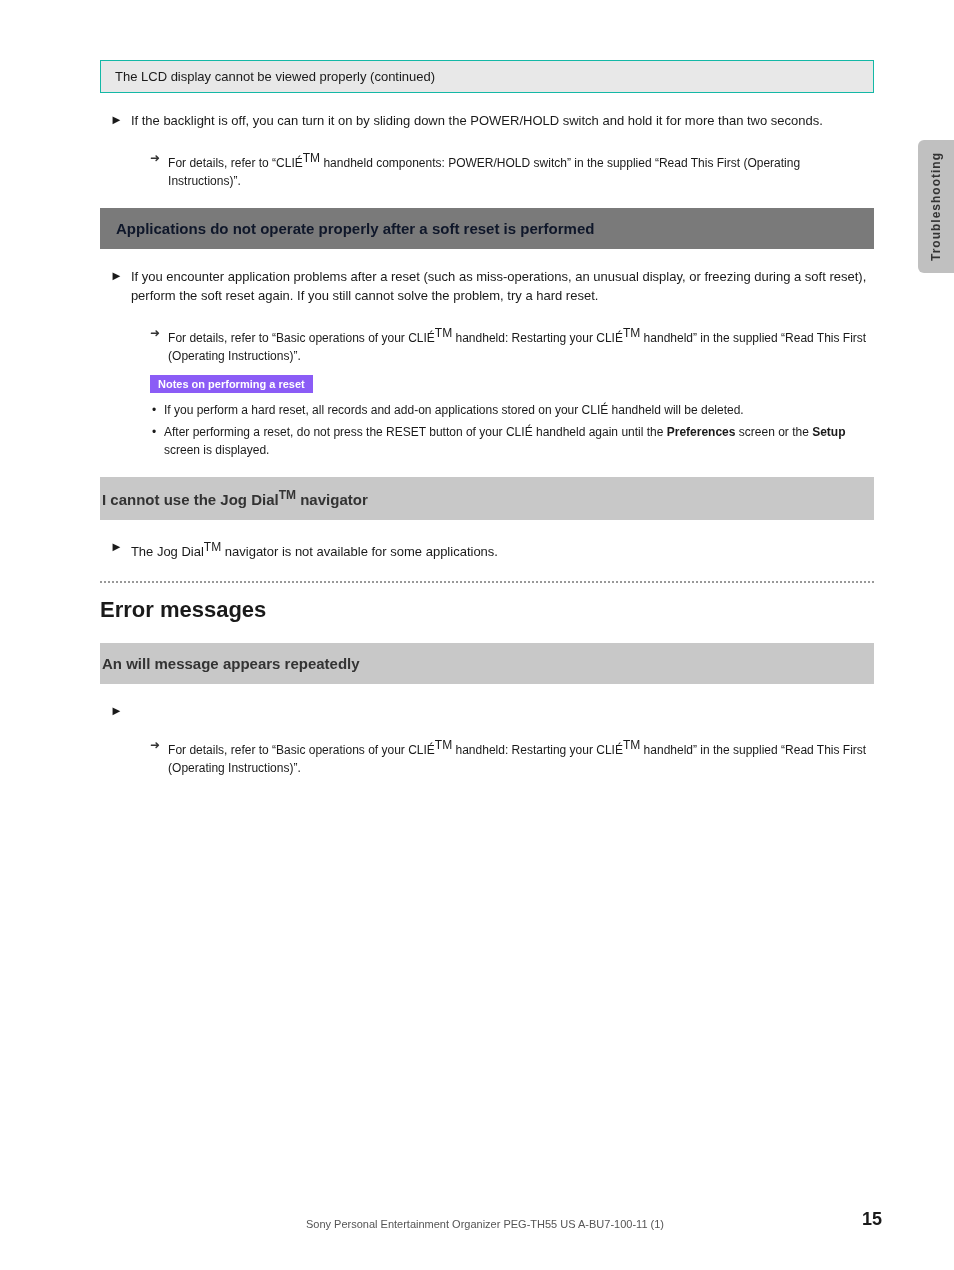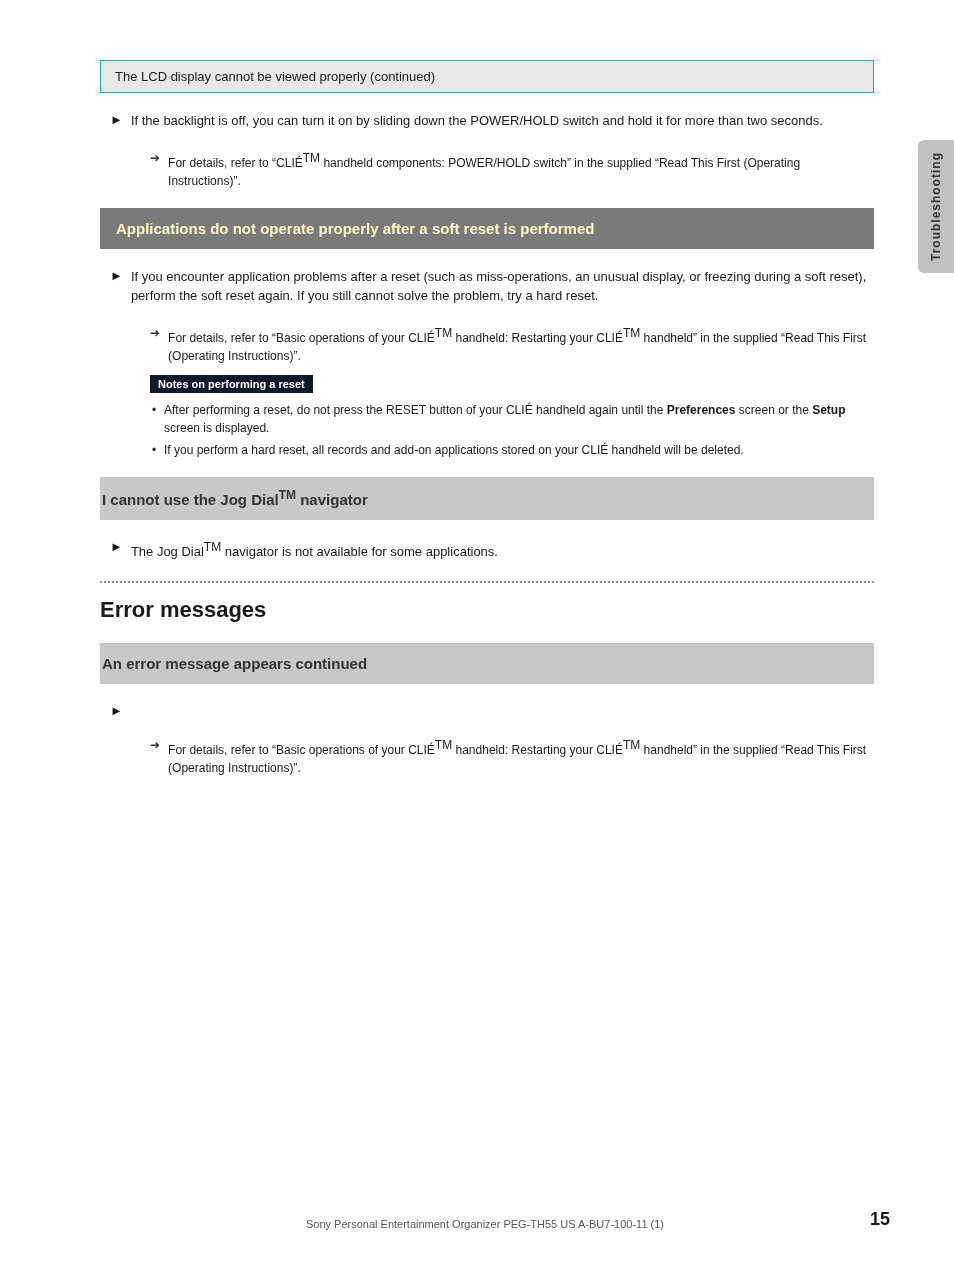--- a/index.html
+++ b/index.html
@@ -94,36 +94,36 @@
     }
 
     .sub-bullet .text {
       font-size: 12px;
       line-height: 1.5;
     }
 
     
     .section-header {
       background: #7a7a7a;
-      color: #fef9c3;
+      color: #0f172a;
       padding: 10px 16px;
       margin-bottom: 14px;
       font-size: 15px;
       font-weight: bold;
       line-height: 1.4;
     }
 
     
     .notes-box {
       margin-left: 50px;
       margin-bottom: 12px;
     }
 
     .notes-title {
-      background: #0f172a;
+      background: #8b5cf6;
       color: #fff;
       font-size: 11px;
       font-weight: bold;
       padding: 3px 8px;
       display: inline-block;
       margin-bottom: 8px;
     }
 
     .notes-list {
       list-style: none;
@@ -167,21 +167,21 @@
       font-size: 22px;
       font-weight: bold;
       margin-bottom: 20px;
       color: #1a1a1a;
     }
 
     
     .page-number {
       position: absolute;
       bottom: 40px;
-      right: 64px;
+      right: 72px;
       font-size: 18px;
       font-weight: bold;
     }
 
     
     .footer {
       position: absolute;
       bottom: 40px;
       left: 16px;
       right: 0;
@@ -234,39 +234,39 @@
   </div>
 
   <div class="sub-bullet">
     <span class="sub-arrow">➜</span>
     <span class="text">For details, refer to “Basic operations of your CLIÉ<sup>TM</sup> handheld: Restarting your CLIÉ<sup>TM</sup> handheld” in the supplied “Read This First (Operating Instructions)”.</span>
   </div>
 
   <div class="notes-box section-gap">
     <div class="notes-title">Notes on performing a reset</div>
     <ul class="notes-list">
+      <li>If you perform a hard reset, all records and add-on applications stored on your CLIÉ handheld will be deleted.</li>
       <li>After performing a reset, do not press the RESET button of your CLIÉ handheld again until the <strong>Preferences</strong> screen or the <strong>Setup</strong> screen is displayed.</li>
-      <li>If you perform a hard reset, all records and add-on applications stored on your CLIÉ handheld will be deleted.</li>
     </ul>
   </div>
 
   <div class="section-header-light section-gap">
     <span>I cannot use the Jog Dial<sup>TM</sup> navigator</span>
   </div>
 
   <div class="arrow-bullet section-gap">
     <span class="arrow">►</span>
     <span class="text">The Jog Dial<sup>TM</sup> navigator is not available for some applications.</span>
   </div>
 
   <hr class="dotted-divider">
 
   <div class="error-messages-title">Error messages</div>
 
-  <div class="section-header-light section-gap">An error message appears continued</div>
+  <div class="section-header-light section-gap">An will message appears repeatedly</div>
 
   <div class="arrow-bullet section-gap">
     <span class="arrow">►</span>
   </div>
 
   <div class="sub-bullet">
     <span class="sub-arrow">➜</span>
     <span class="text">For details, refer to “Basic operations of your CLIÉ<sup>TM</sup> handheld: Restarting your CLIÉ<sup>TM</sup> handheld” in the supplied “Read This First (Operating Instructions)”.</span>
   </div>
 

